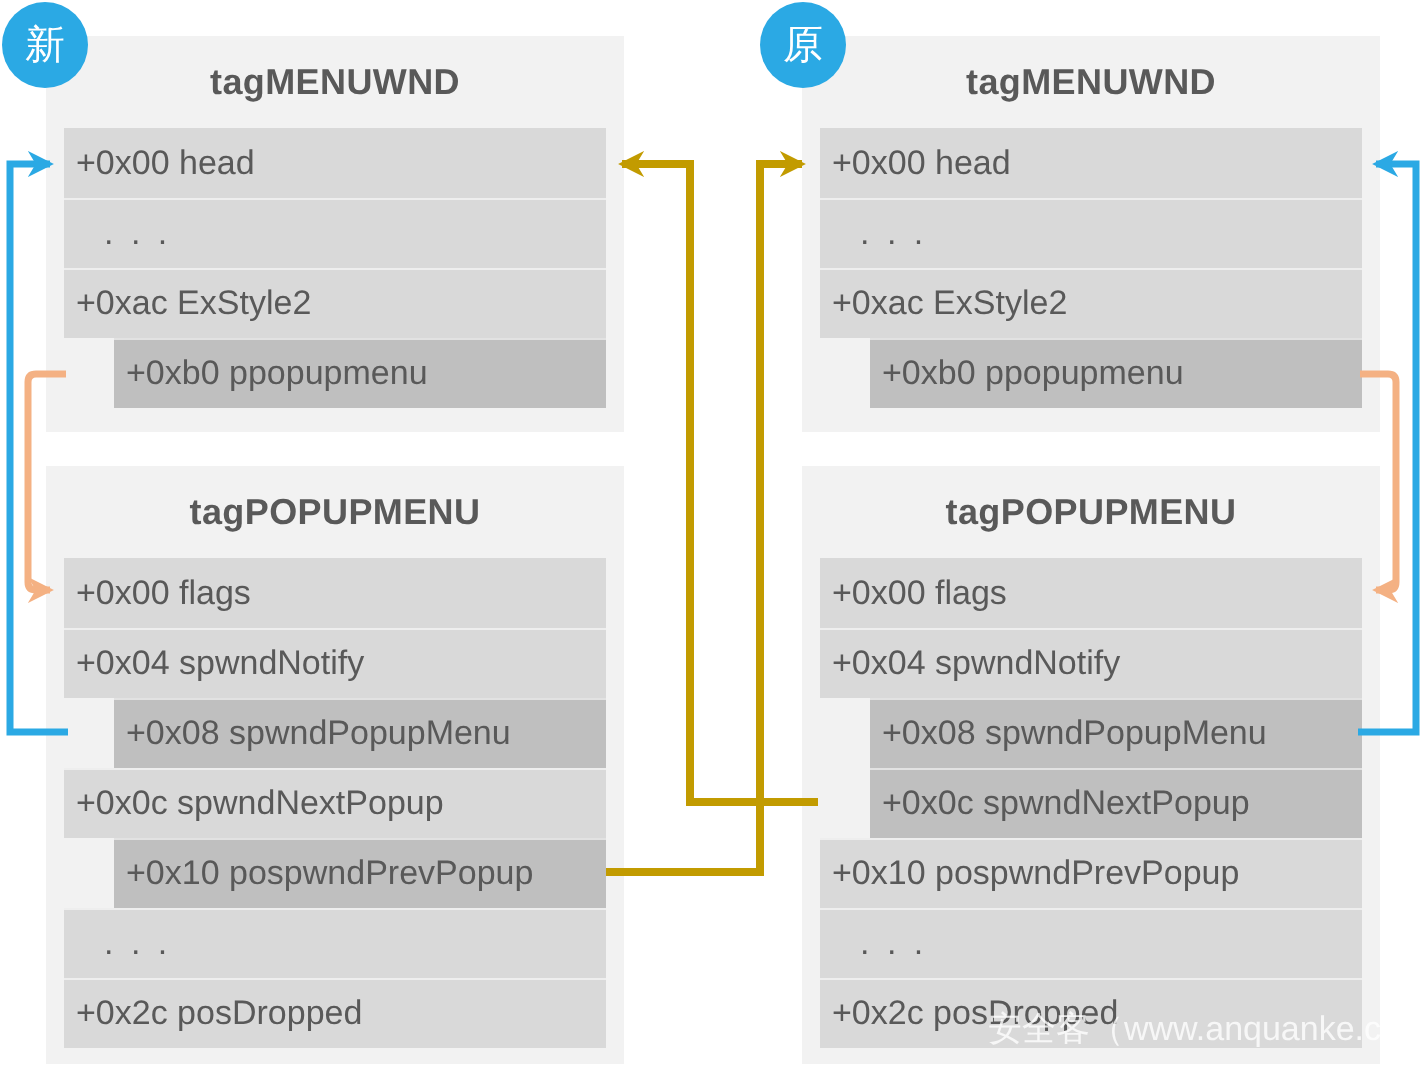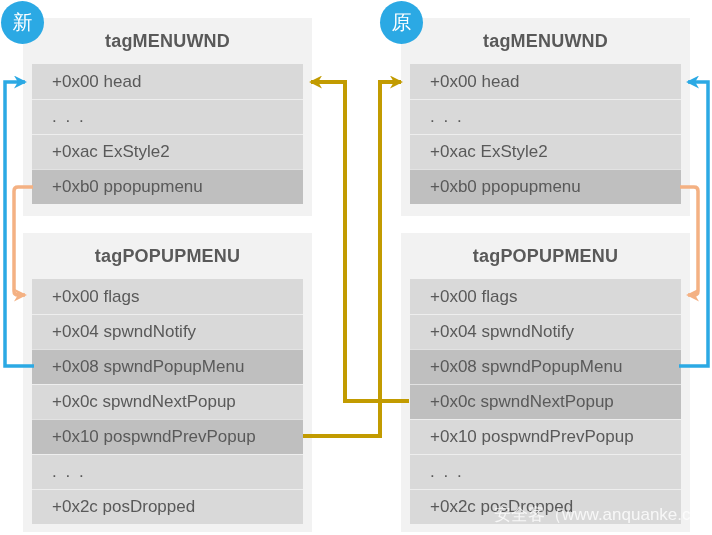--- a/index.html
+++ b/index.html
@@ -8,25 +8,25 @@
     font-family:"Liberation Sans", sans-serif; overflow:hidden;
   }
   .panel { position:absolute; background:#f2f2f2; }
   .struct-title {
     height:46px; display:flex; align-items:center; justify-content:center;
     font-size:18px; color:#595959; letter-spacing:0.2px;font-weight:bold;
   }
   .rows { margin:0 9px; }
   .row {
     height:35px; box-sizing:border-box; background:#d9d9d9;
-    display:flex; align-items:center; padding-left:20px;
+    display:flex; align-items:center; padding-left:6px;
     font-size:17px; color:#595959; white-space:nowrap;
   }
   .row + .row { border-top:1px solid rgba(255,255,255,0.55); }
-  .row.highlight { background:#bfbfbf; }
+  .row.highlight { background:#bfbfbf;margin-left:25px; }
   .row.dots { padding-left:20px; letter-spacing:2px; }
   .badge {
     position:absolute; width:43px; height:43px; border-radius:50%;
     background:#2ba9e4; color:#ffffff; display:flex; align-items:center;
     justify-content:center; font-size:20px; z-index:5;
   }
   #badge-new { left:1px; top:1px; }
   #badge-orig { left:380px; top:1px; }
   #arrow-layer { position:absolute; left:0; top:0; z-index:4; pointer-events:none; }
   #watermark {

